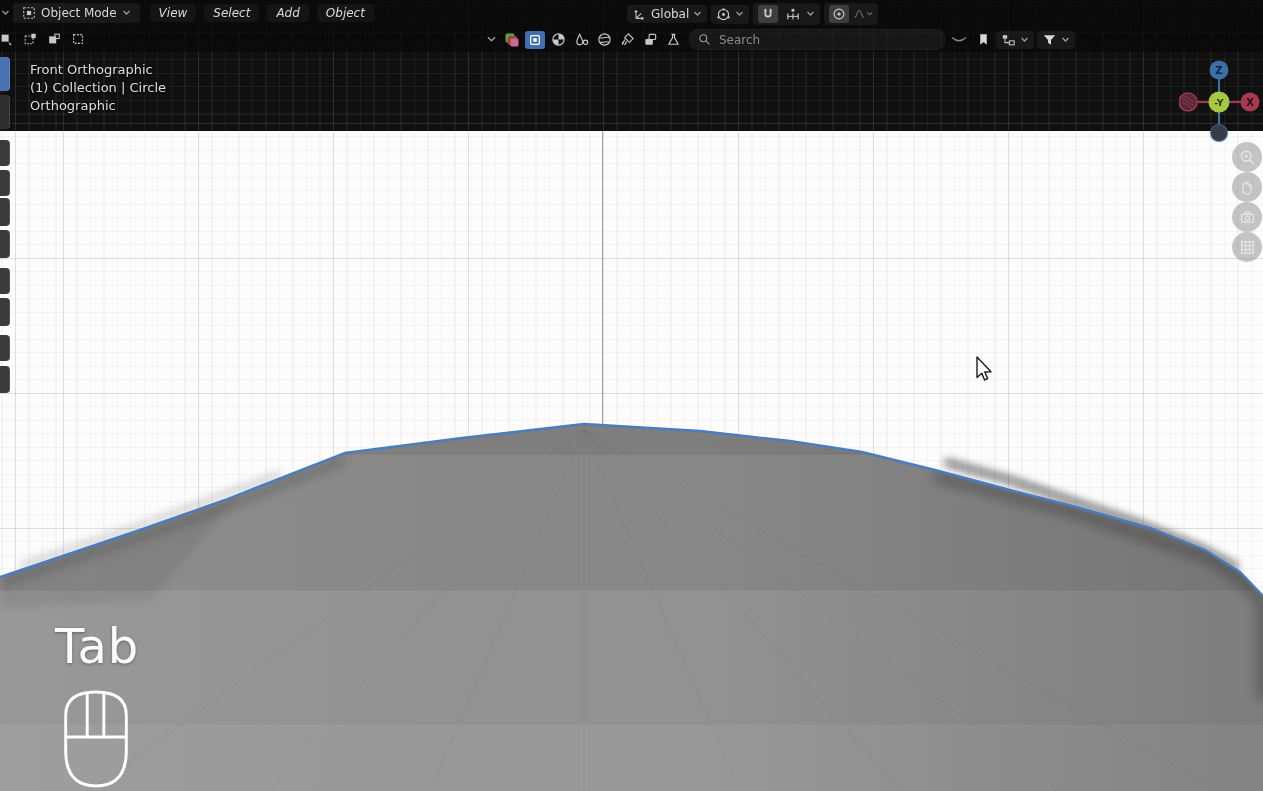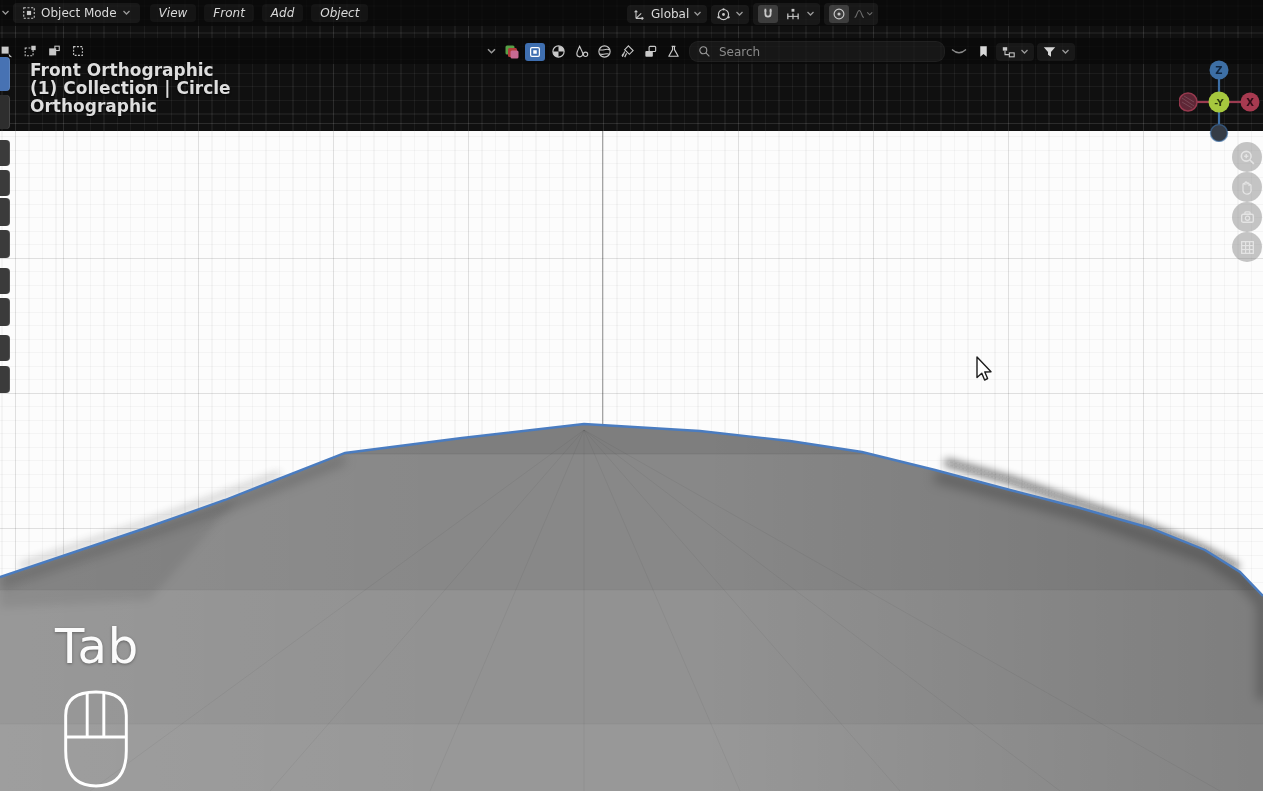--- a/index.html
+++ b/index.html
@@ -18,38 +18,38 @@
     background-image:
       repeating-linear-gradient(to right, rgba(0,0,0,0.032) 0 1px, transparent 1px 13.5px),
       repeating-linear-gradient(to bottom, rgba(0,0,0,0.032) 0 1px, transparent 1px 13.5px),
       repeating-linear-gradient(to right, rgba(0,0,0,0.085) 0 1px, transparent 1px 135px),
       repeating-linear-gradient(to bottom, rgba(0,0,0,0.085) 0 1px, transparent 1px 135px);
     background-position:63px -8px;}
   .z-axis-line{position:absolute;left:602px;top:131px;width:1px;height:296px;background:rgba(0,0,0,0.35);}
   
   .hdr{position:absolute;left:0;width:1263px;display:flex;align-items:center;}
   .row1{top:0;height:26px;background:rgba(9,9,9,0.80);}
-  .row2{top:38px;height:26px;background:rgba(9,9,9,0.72);}
+  .row2{top:26px;height:26px;background:rgba(9,9,9,0.72);}
   .pill{display:flex;align-items:center;gap:5px;background:rgba(255,255,255,0.058);
         border-radius:4px;padding:3px 9px;color:#d9d9d9;font-size:12px;line-height:1;white-space:nowrap;}
   .menu{background:rgba(255,255,255,0.045);font-style:italic;}
   .grp{display:flex;align-items:center;gap:4px;background:rgba(255,255,255,0.058);
        border-radius:4px;padding:2px 5px;}
   .ibtn{display:flex;align-items:center;justify-content:center;width:20px;height:18px;border-radius:3px;}
   .on{background:rgba(255,255,255,0.16);}
   .ic{color:#c9c9c9;}
   .dim{color:#6e6e6e;}
   .searchbox{display:flex;align-items:center;gap:6px;width:238px;height:19px;
      background:rgba(255,255,255,0.055);border:1px solid rgba(255,255,255,0.04);
      border-radius:9px;padding:0 8px;}
   .searchbox input{flex:1;background:transparent;border:none;outline:none;color:#dddddd;
      font-size:12px;font-family:inherit;}
   .searchbox input::placeholder{color:#8a8a8a;}
   
-  .vp-text{position:absolute;left:30px;top:61px;color:#dedede;font-size:17px;font-weight:700;
+  .vp-text{position:absolute;left:30px;top:61px;color:#dedede;font-size:13px;font-weight:400;
      line-height:18px;text-shadow:0 1px 2px rgba(0,0,0,0.85);}
   
   .stub{position:absolute;left:0;width:10px;border-radius:0 4px 4px 0;background:#3b3b3b;
         box-shadow:inset -1px 0 0 rgba(255,255,255,0.12);}
   .stub.active{background:#4772b3;}
   
   .navbtn{position:absolute;width:30px;height:30px;border-radius:50%;
      background:rgba(128,128,128,0.45);display:flex;align-items:center;justify-content:center;color:#e4e4e4;}
   
   .sc-key{position:absolute;left:55px;top:618px;font-size:48px;color:#fbfbfb;
@@ -136,21 +136,21 @@
       <span>Object Mode</span>
       <svg width="9" height="6" viewBox="0 0 9 6">
         <path d="M1.5,1 L4.5,4 L7.5,1" stroke="#9a9a9a" fill="none" stroke-width="1.3"></path>
         </svg>
     </div>
 
     <div class="pill menu" style="margin-right:8px">
         <span>View</span>
       </div>
     <div class="pill menu" style="margin-right:8px">
-        <span>Front</span>
+        <span>Select</span>
       </div>
     <div class="pill menu" style="margin-right:8px">
         <span>Add</span>
       </div>
     <div class="pill menu">
         <span>Object</span>
       </div>
 
     <div style="position:absolute;left:627px;top:3px;display:flex;gap:4px;align-items:center">
       <div class="grp">

